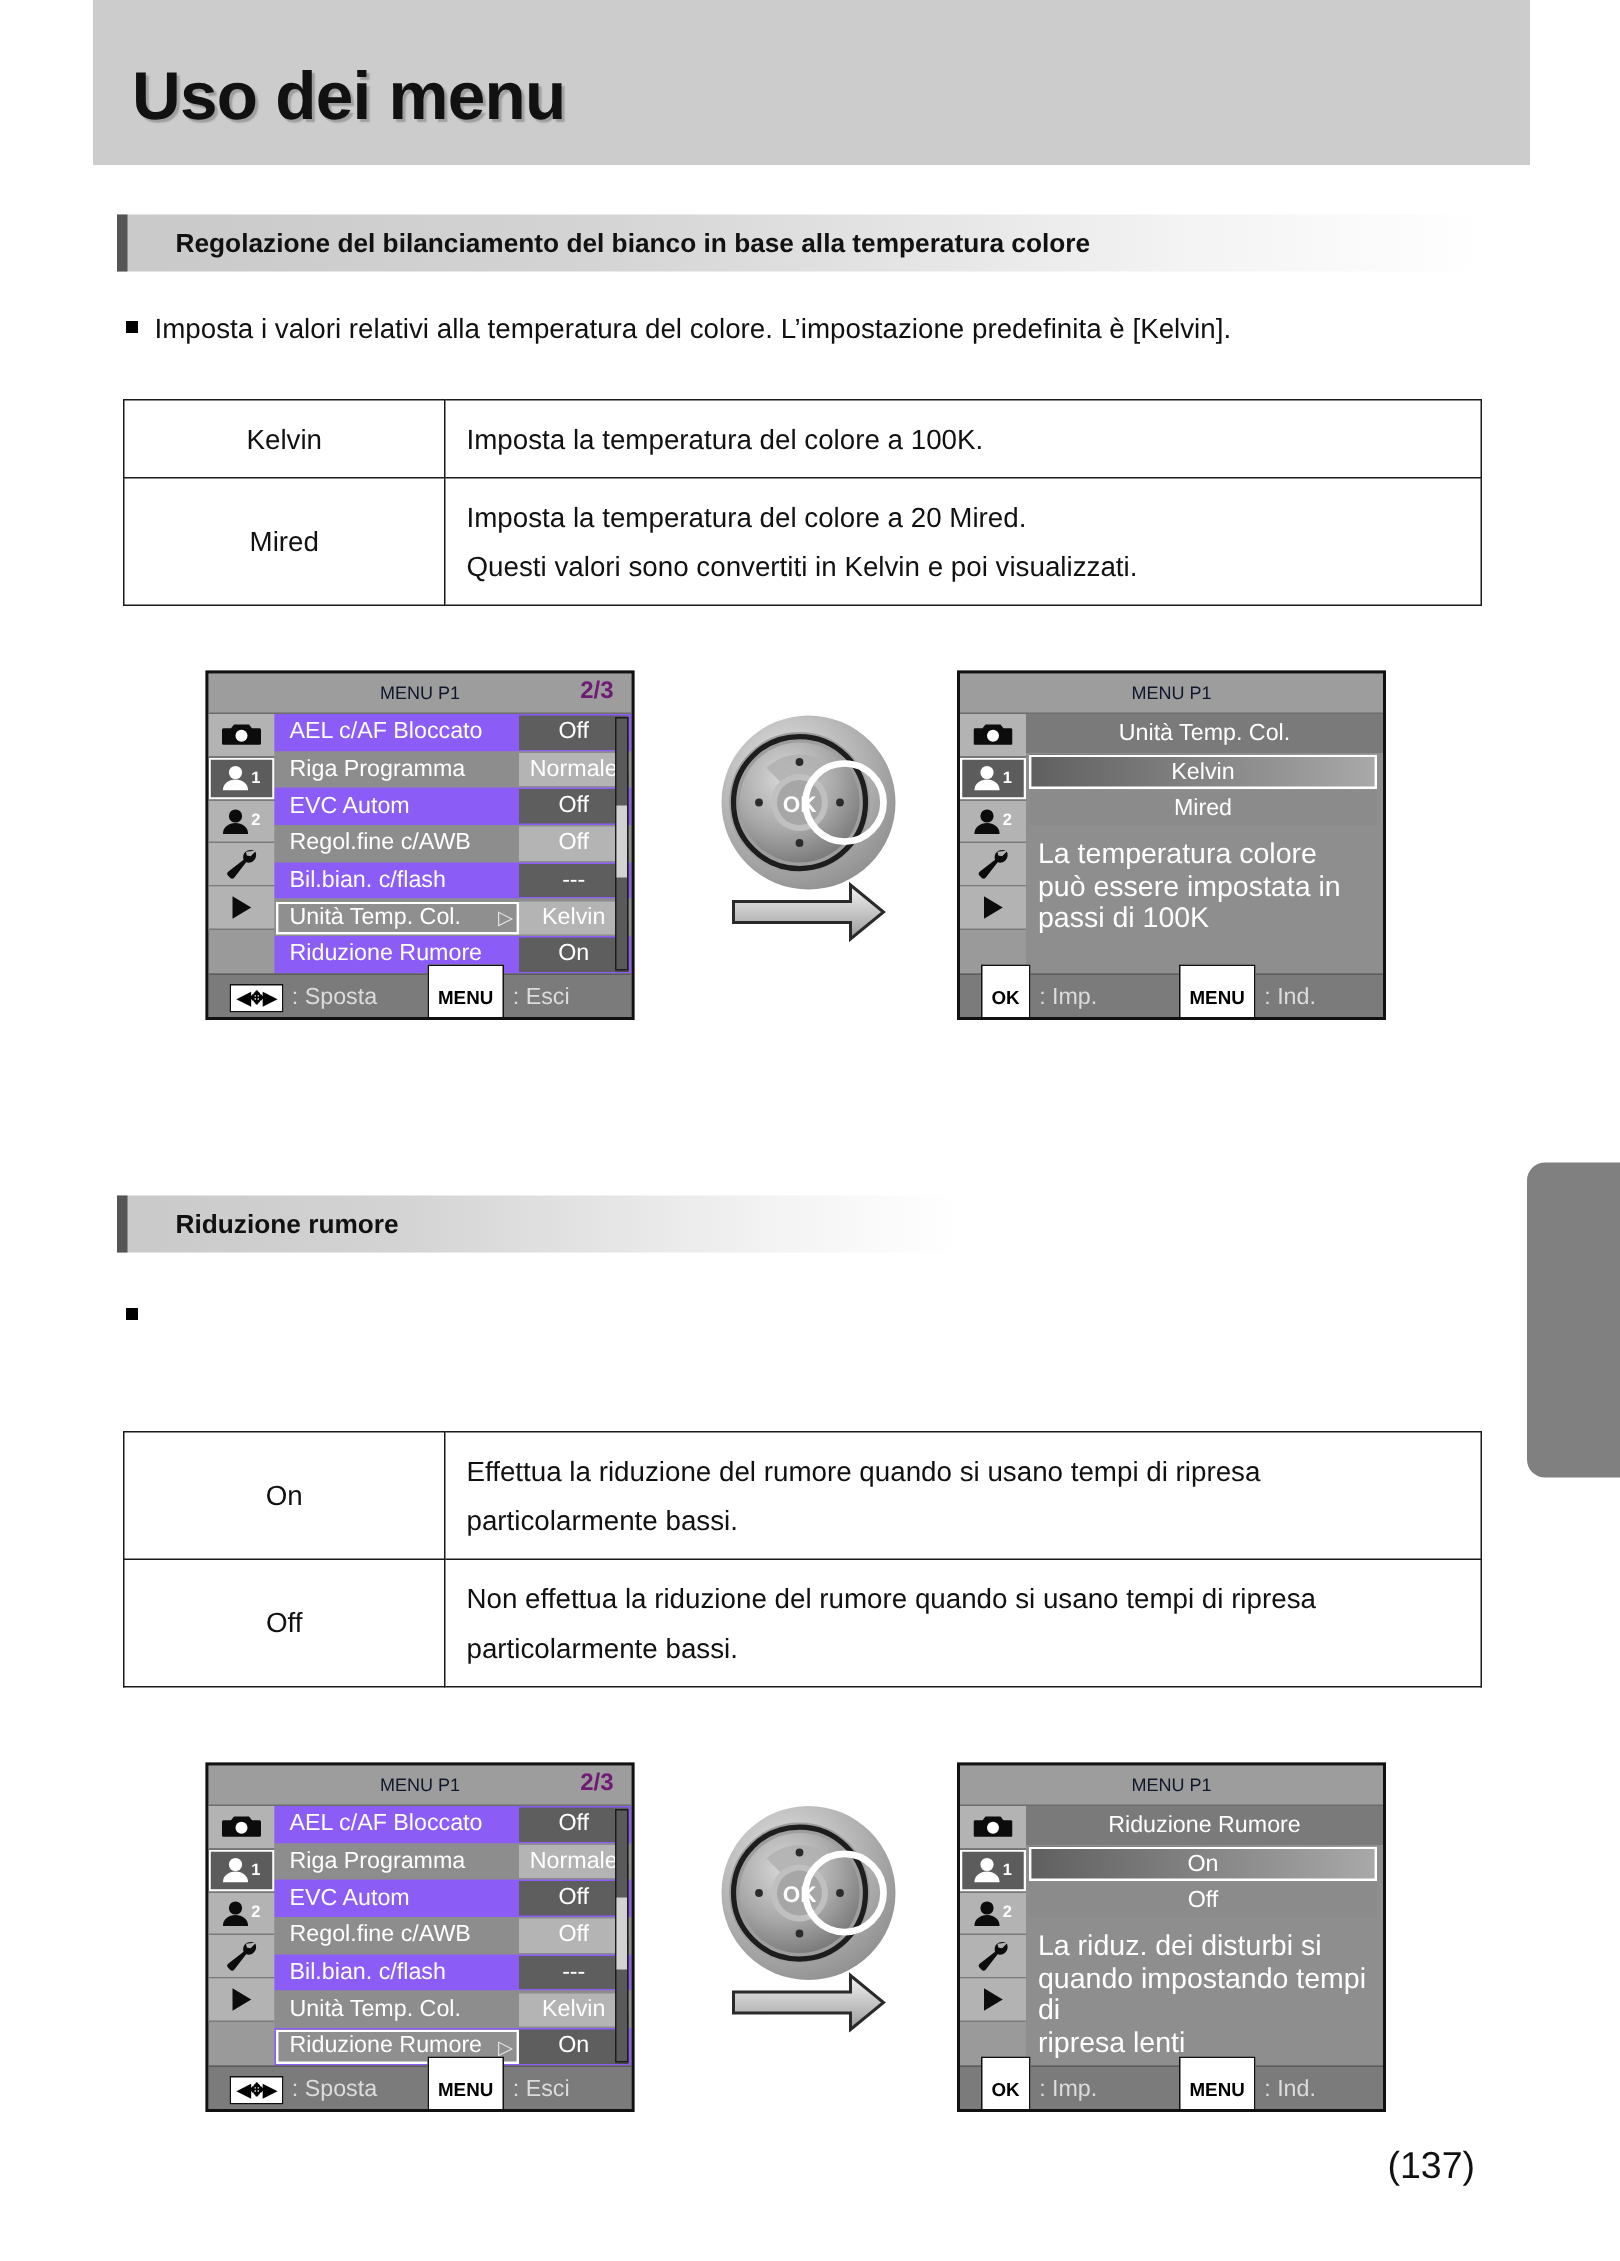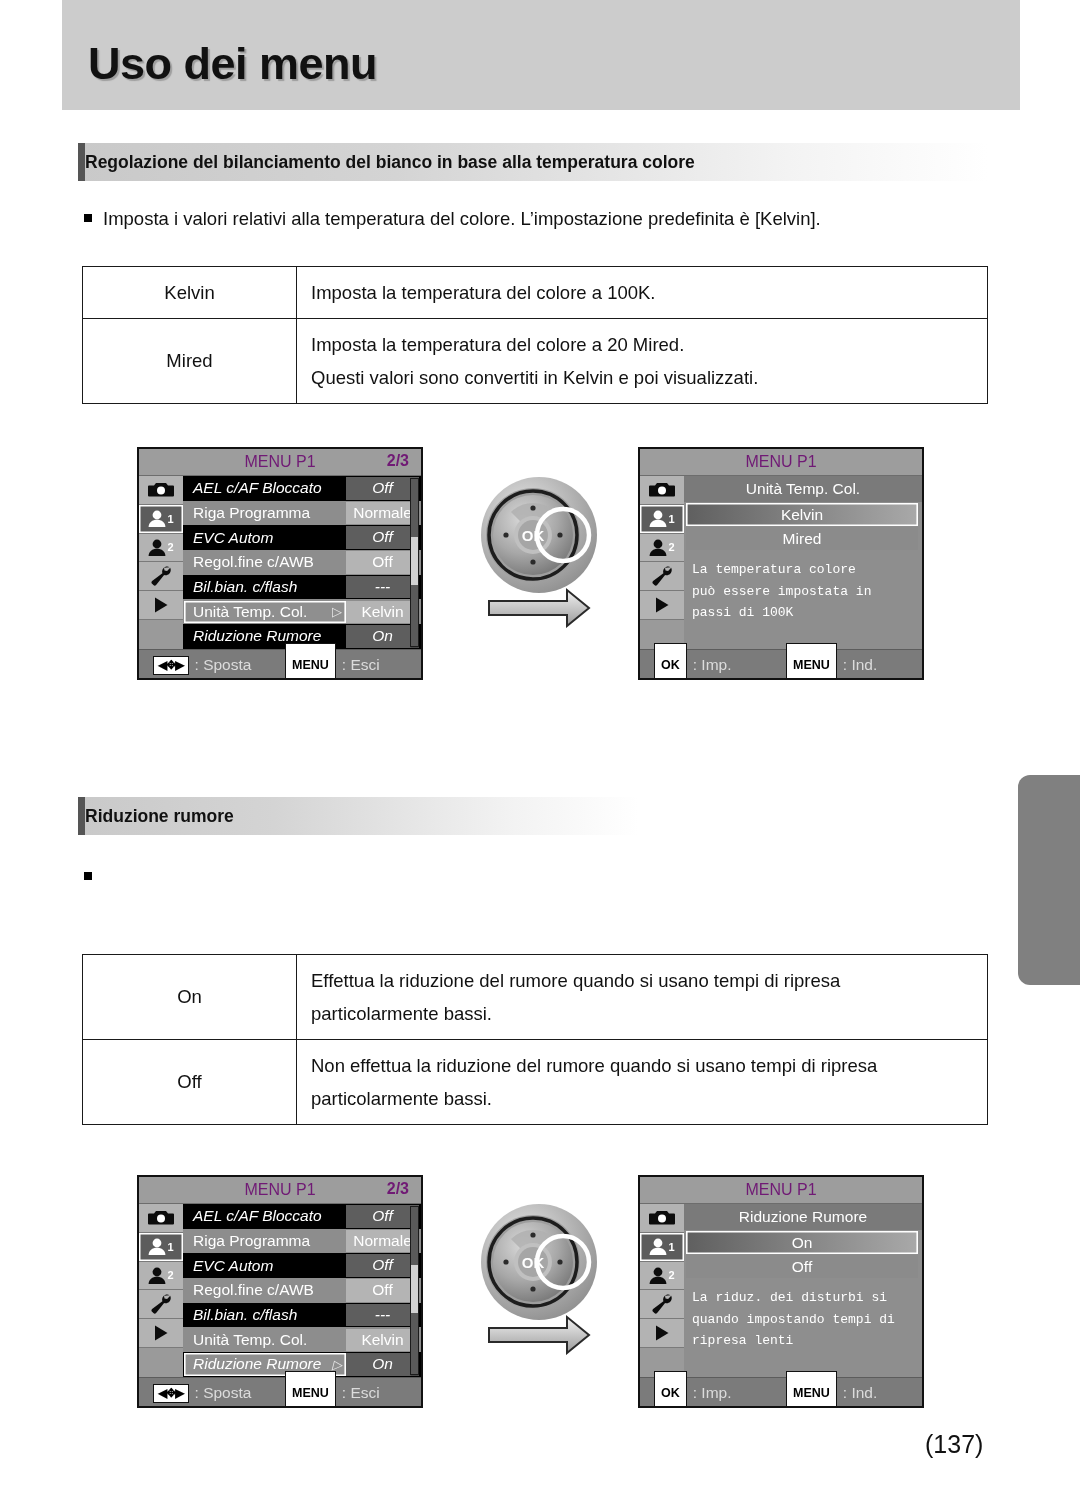--- a/index.html
+++ b/index.html
@@ -35,21 +35,21 @@
     position: absolute;
     height: 38px;
     background: linear-gradient(to right, #c9c9c9 0%, #d4d4d4 35%, #f3f3f3 78%, #ffffff 100%);
     display: flex;
     align-items: center;
   }
   .section-bar .tick {
     width: 7px; height: 38px; background: #555555; flex: 0 0 auto;
   }
   .section-bar .section-label {
-    padding-left: 0;
+    padding-left: 32px;
     font-size: 17.5px;
     font-weight: bold;
     color: #111111;
     white-space: nowrap;
   }
 
   
   .bullet-block { position: absolute; }
   .bullet-row { display: flex; align-items: flex-start; }
   .bullet-sq {
@@ -88,21 +88,21 @@
     color: #ffffff;
     overflow: hidden;
   }
   .lcd-title {
     position: relative;
     height: 27px;
     background: #9d9d9d;
     border-bottom: 1px solid #6d6d6d;
     display: flex; align-items: center; justify-content: center;
   }
-  .lcd-title .t { font-size: 16px; color: #701a75; }
+  .lcd-title .t { font-size: 12px; color: #0f172a; }
   .lcd-title .page {
     position: absolute; right: 12px; top: 3px;
     font-size: 16px; color: #701a75; font-weight: bold;
   }
 
   .lcd-body { display: flex; height: 173px; }
 
   .lcd-tabs { width: 44px; background: #9a9a9a; flex: 0 0 auto; }
   .tab {
     height: 28.8px; border-bottom: 1px solid #7a7a7a;
@@ -112,21 +112,21 @@
   .tab.sel { background: #5c5c5c; box-shadow: inset 0 0 0 1.5px #ffffff; }
   .tab svg { display: block; }
   .tab .badge { font-size: 11px; font-weight: bold; margin-left: 1px; }
   .tab.sel .badge { color: #ffffff; }
 
   .lcd-rows { flex: 1 1 auto; position: relative; }
   .mrow {
     height: 24.7px; display: flex; align-items: center;
     position: relative;
   }
-  .mrow.dark { background: #000000; font-style: italic; }
+  .mrow.dark { background: #8b5cf6; }
   .mrow.light { background: #8d8d8d; justify-content: flex-end; }
   .mrow .mlabel {
     flex: 1 1 auto; padding-left: 9px; font-size: 15.5px;
     color: #ffffff; white-space: nowrap; overflow: hidden;
   }
   .mrow .chev { font-size: 13px; padding-right: 4px; color: #e8e8e8; }
   .mrow .mval {
     width: 73px; flex: 0 0 auto; text-align: center;
     font-size: 15.5px; position: relative;
     height: 22.5px; line-height: 22.5px; margin-right: 2px;
@@ -187,23 +187,22 @@
   .opt-item {
     height: 23px; margin: 1px 4px 0 2px;
     display: flex; align-items: center; justify-content: center;
     font-size: 15.5px; color: #ffffff; background: #8b8b8b;
   }
   .opt-item.sel {
     background: linear-gradient(to right, #5f5f5f, #a9a9a9);
     box-shadow: inset 0 0 0 1.6px #ffffff;
   }
   .opt-desc {
-    margin: 9px 0 0 8px; font-size: 13px; color: #ffffff;
+    margin: 9px 0 0 8px; font-size: 19px; color: #ffffff;
     line-height: 21.5px;
-    font-family: Liberation Mono, monospace;
   }
 
   
   .dial-wrap { position: absolute; }
   .dial-wrap svg { display: block; }
 
   
   .edge-tab {
     position: absolute;
     left: 1018px; top: 775px; width: 62px; height: 210px;

